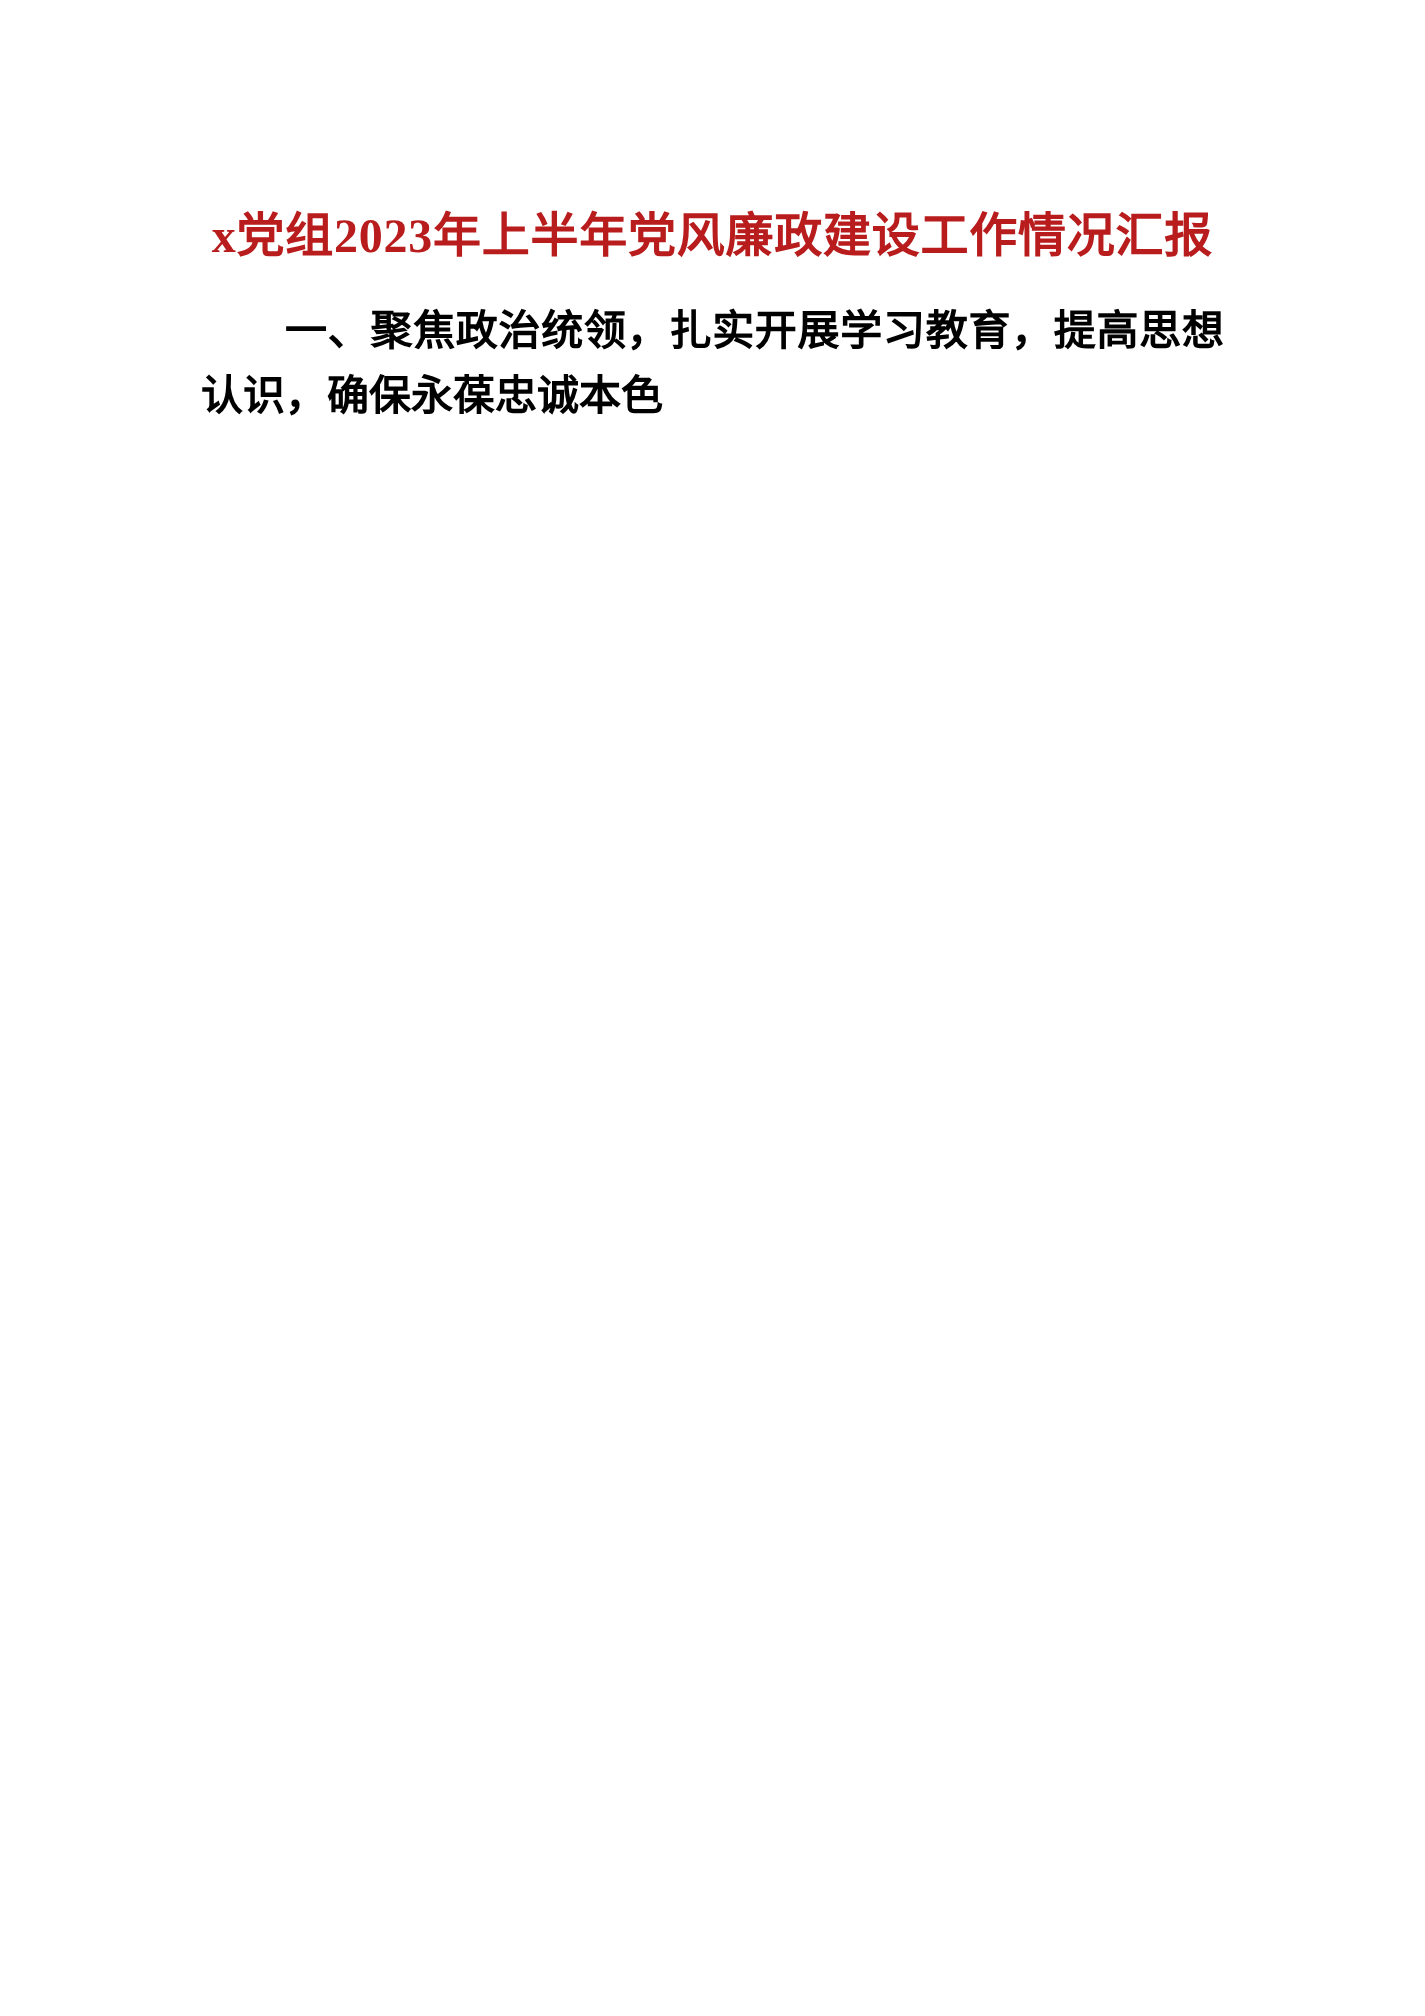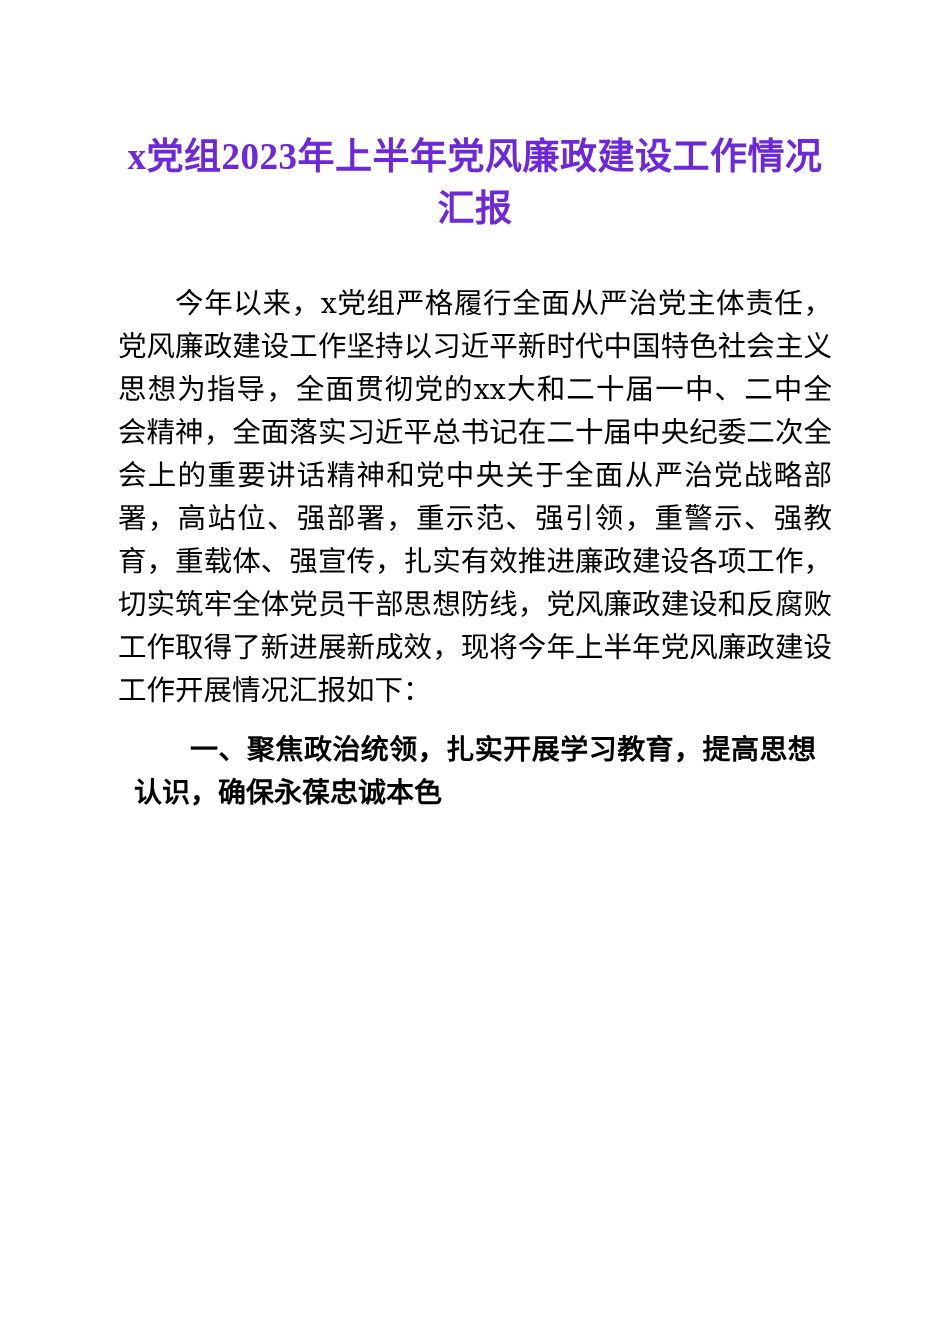--- a/index.html
+++ b/index.html
@@ -27,25 +27,25 @@
     width: 714px;
   }
 
   
   .doc-title {
     margin: 0;
     padding: 0;
     padding-top: 131px;
     font-family: "Liberation Serif", "DejaVu Serif", serif;
     font-weight: 700;
-    font-size: 37px;
+    font-size: 32px;
     line-height: 52px;
     text-align: center;
     letter-spacing: 0.5px;
-    color: #6d28d9;
+    color: #b91c1c;
     text-rendering: optimizeLegibility;
   }
 
   
   .para {
     margin: 0;
     padding: 0;
     font-family: "DejaVu Serif", "Liberation Serif", serif;
     font-size: 28.5px;
     line-height: 43px;
@@ -75,19 +75,18 @@
   }
 </style>
 </head>
 <body>
 
 <div class="page">
   <div class="content">
 
     <h1 class="doc-title">x党组2023年上半年党风廉政建设工作情况汇报</h1>
 
-    <p class="para first">今年以来，x党组严格履行全面从严治党主体责任，党风廉政建设工作坚持以习近平新时代中国特色社会主义思想为指导，全面贯彻党的xx大和二十届一中、二中全会精神，全面落实习近平总书记在二十届中央纪委二次全会上的重要讲话精神和党中央关于全面从严治党战略部署，高站位、强部署，重示范、强引领，重警示、强教育，重载体、强宣传，扎实有效推进廉政建设各项工作，切实筑牢全体党员干部思想防线，党风廉政建设和反腐败工作取得了新进展新成效，现将今年上半年党风廉政建设工作开展情况汇报如下：</p>
 
     <h2 class="section-heading">一、聚焦政治统领，扎实开展学习教育，提高思想认识，确保永葆忠诚本色</h2>
 
 
   </div>
 </div>
 
 </body></html>

